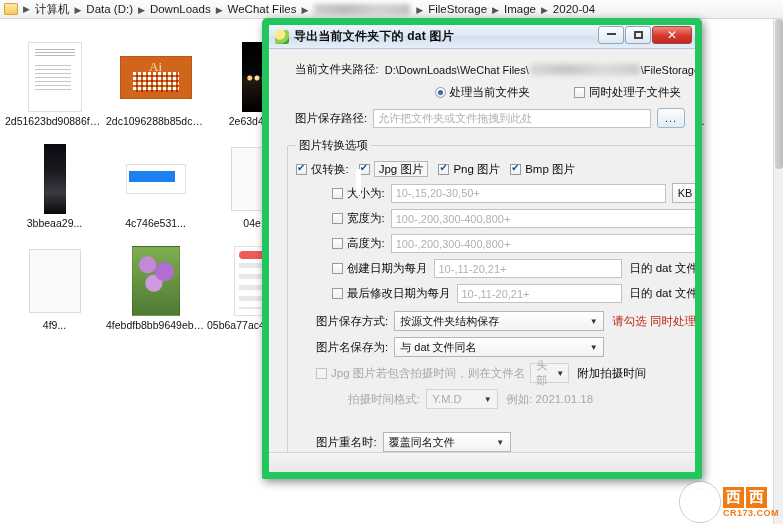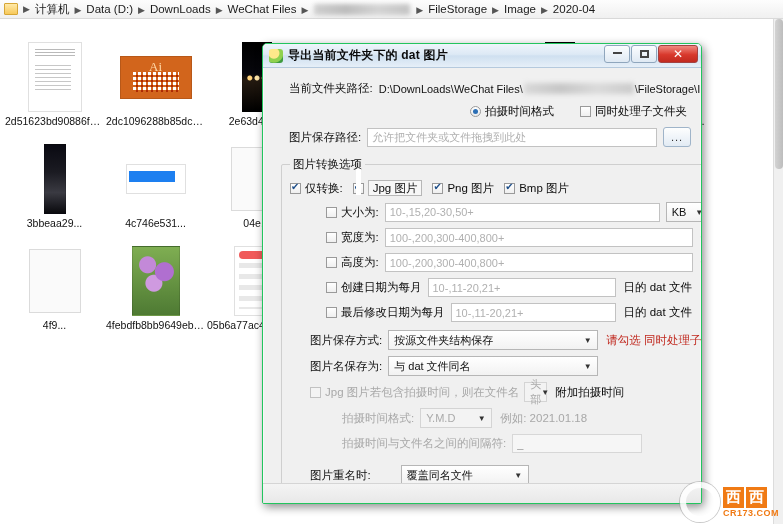--- a/index.html
+++ b/index.html
@@ -145,24 +145,24 @@
     background: #f0f0f0; border-left: 1px solid #dcdcdc;
   }
   .vscroll .thumbbar {
     position: absolute; top: 0; left: 1px; width: 8px; height: 150px;
     background: linear-gradient(90deg,#d3d3d3,#bdbdbd);
     border-radius: 4px;
   }
 
   
   #dialog {
-    position: absolute; left: 262px; top: 43px;
+    position: absolute; left: 262px; top: 18px;
     width: 440px; height: 461px;
     background: #f0f0f0;
-    border: 1px solid #22c55e;
+    border: 7px solid #22c55e;
     border-radius: 5px 5px 2px 2px;
     box-shadow: 0 0 0 1px rgba(255,255,255,.55) inset, 2px 3px 10px rgba(0,0,0,.45);
     font-size: 11.5px; color: #0b0b0b;
     overflow: hidden;
   }
   .titlebar {
     height: 24px;
     background: linear-gradient(#eef5fb 0%, #dde9f5 45%, #cfe0f0 52%, #e6eff8 100%);
     border-bottom: 1px solid #b5c9dd;
     display: flex; align-items: center;
@@ -263,21 +263,21 @@
     display:flex; align-items:center; justify-content:space-between;
     padding: 0 2px 0 5px; font-size: 11px; color:#111;
   }
   .select .arrow {
     width: 15px; height: 16px; display:flex; align-items:center; justify-content:center;
     color:#333; font-size:8px;
   }
   .select.dis { background:#f3f3f3; border-color:#d4d4d4; color:#aaa; }
   .sel-wide { width: 210px; }
   .sel-unit { width: 44px; }
-  .sel-pos  { width: 23px; }
+  .sel-pos  { width: 39px; }
   .sel-fmt  { width: 72px; }
 
   .hint-red { color:#c0281e; margin-left: 8px; white-space:nowrap; }
   .suffix { margin-left: 8px; white-space:nowrap; }
   .suffix.dis { color:#a8a8a8; }
 
   .jpgpill {
     border:1px solid #b7b7b7; background:#f7f7f7; padding: 0 4px; line-height:14px;
   }
   .dlg-footer {
@@ -484,23 +484,23 @@
       <span class="pathval">
         <span>D:\DownLoads\WeChat Files\</span>
         <span class="path-blur"></span>
         <span>\FileStorage\Image\2020-04</span>
       </span>
     </div>
 
     <div class="radio-row">
       <label class="rad">
         <span class="radio on"></span>
-        <span>拍摄时间格式</span>
+        <span>处理当前文件夹</span>
       </label>
-      <label class="chk" style="margin-left:8px;">
+      <label class="chk" style="margin-left:26px;">
         <span class="cbx"></span>
         <span>同时处理子文件夹</span>
       </label>
     </div>
 
     <div class="saveline">
       <span class="lbl">图片保存路径:</span>
       <div class="input ph" style="flex:1;">允许把文件夹或文件拖拽到此处</div>
       <div class="btn-ellipsis">...</div>
     </div>
@@ -607,26 +607,22 @@
 
       <div class="opt-row" style="margin-left:52px;">
         <span class="lbl" style="color:#a8a8a8;">拍摄时间格式:</span>
         <div class="select dis sel-fmt" style="margin-left:6px;gap:8px;">
           <span>Y.M.D</span>
           <span class="arrow">▼</span>
         </div>
         <span class="suffix dis">例如: 2021.01.18</span>
       </div>
 
-      <div class="opt-row" style="margin-left:52px;">
-        <span class="lbl" style="color:#a8a8a8;">拍摄时间与文件名之间的间隔符:</span>
-        <div class="input dis" style="margin-left:6px;width:130px;color:#999;">_</div>
-      </div>
-
-      <div class="opt-row indent2" style="margin-top:12px;gap:24px;">
+
+      <div class="opt-row indent2" style="margin-top:23px;">
         <span class="lbl">图片重名时:</span>
         <div class="select sel-wide" style="margin-left:6px;width:128px;">
           <span>覆盖同名文件</span>
           <span class="arrow">▼</span>
         </div>
       </div>
 
       <div class="opt-row" style="margin-top:9px;gap:10px;">
         <span class="lbl">生成的图片与 dat 文件保持相同的</span>
         <label class="chk">

